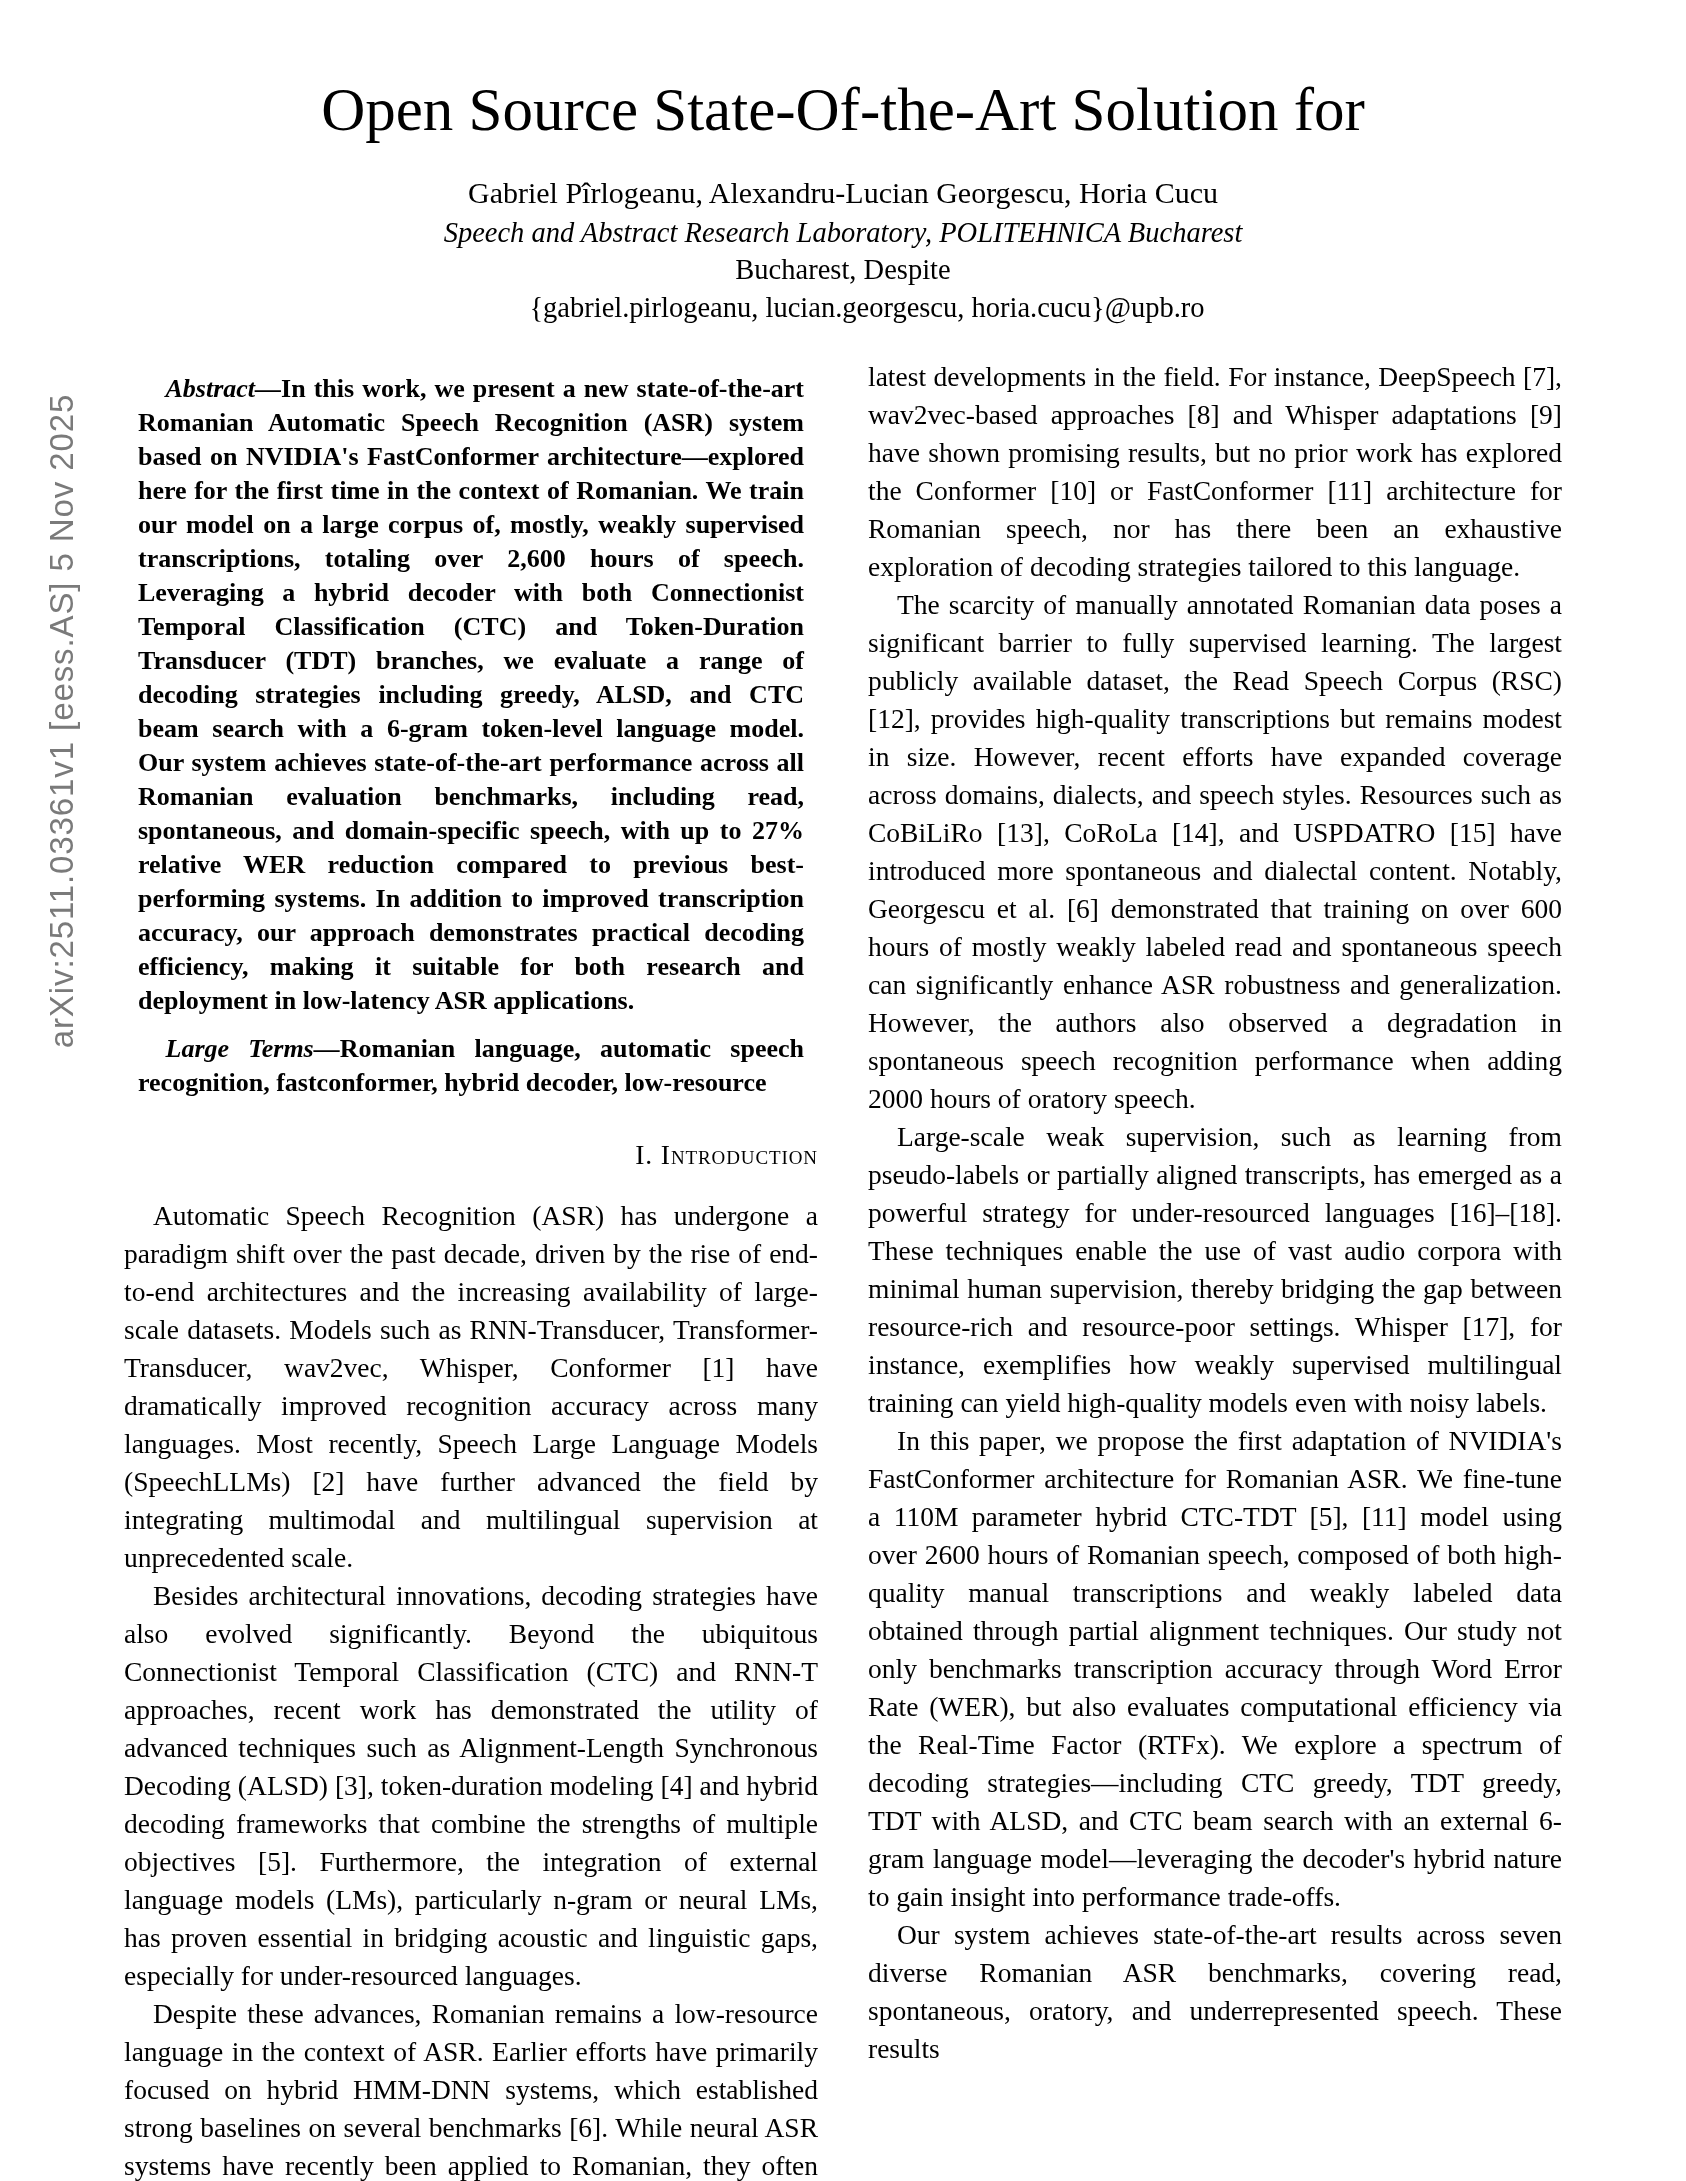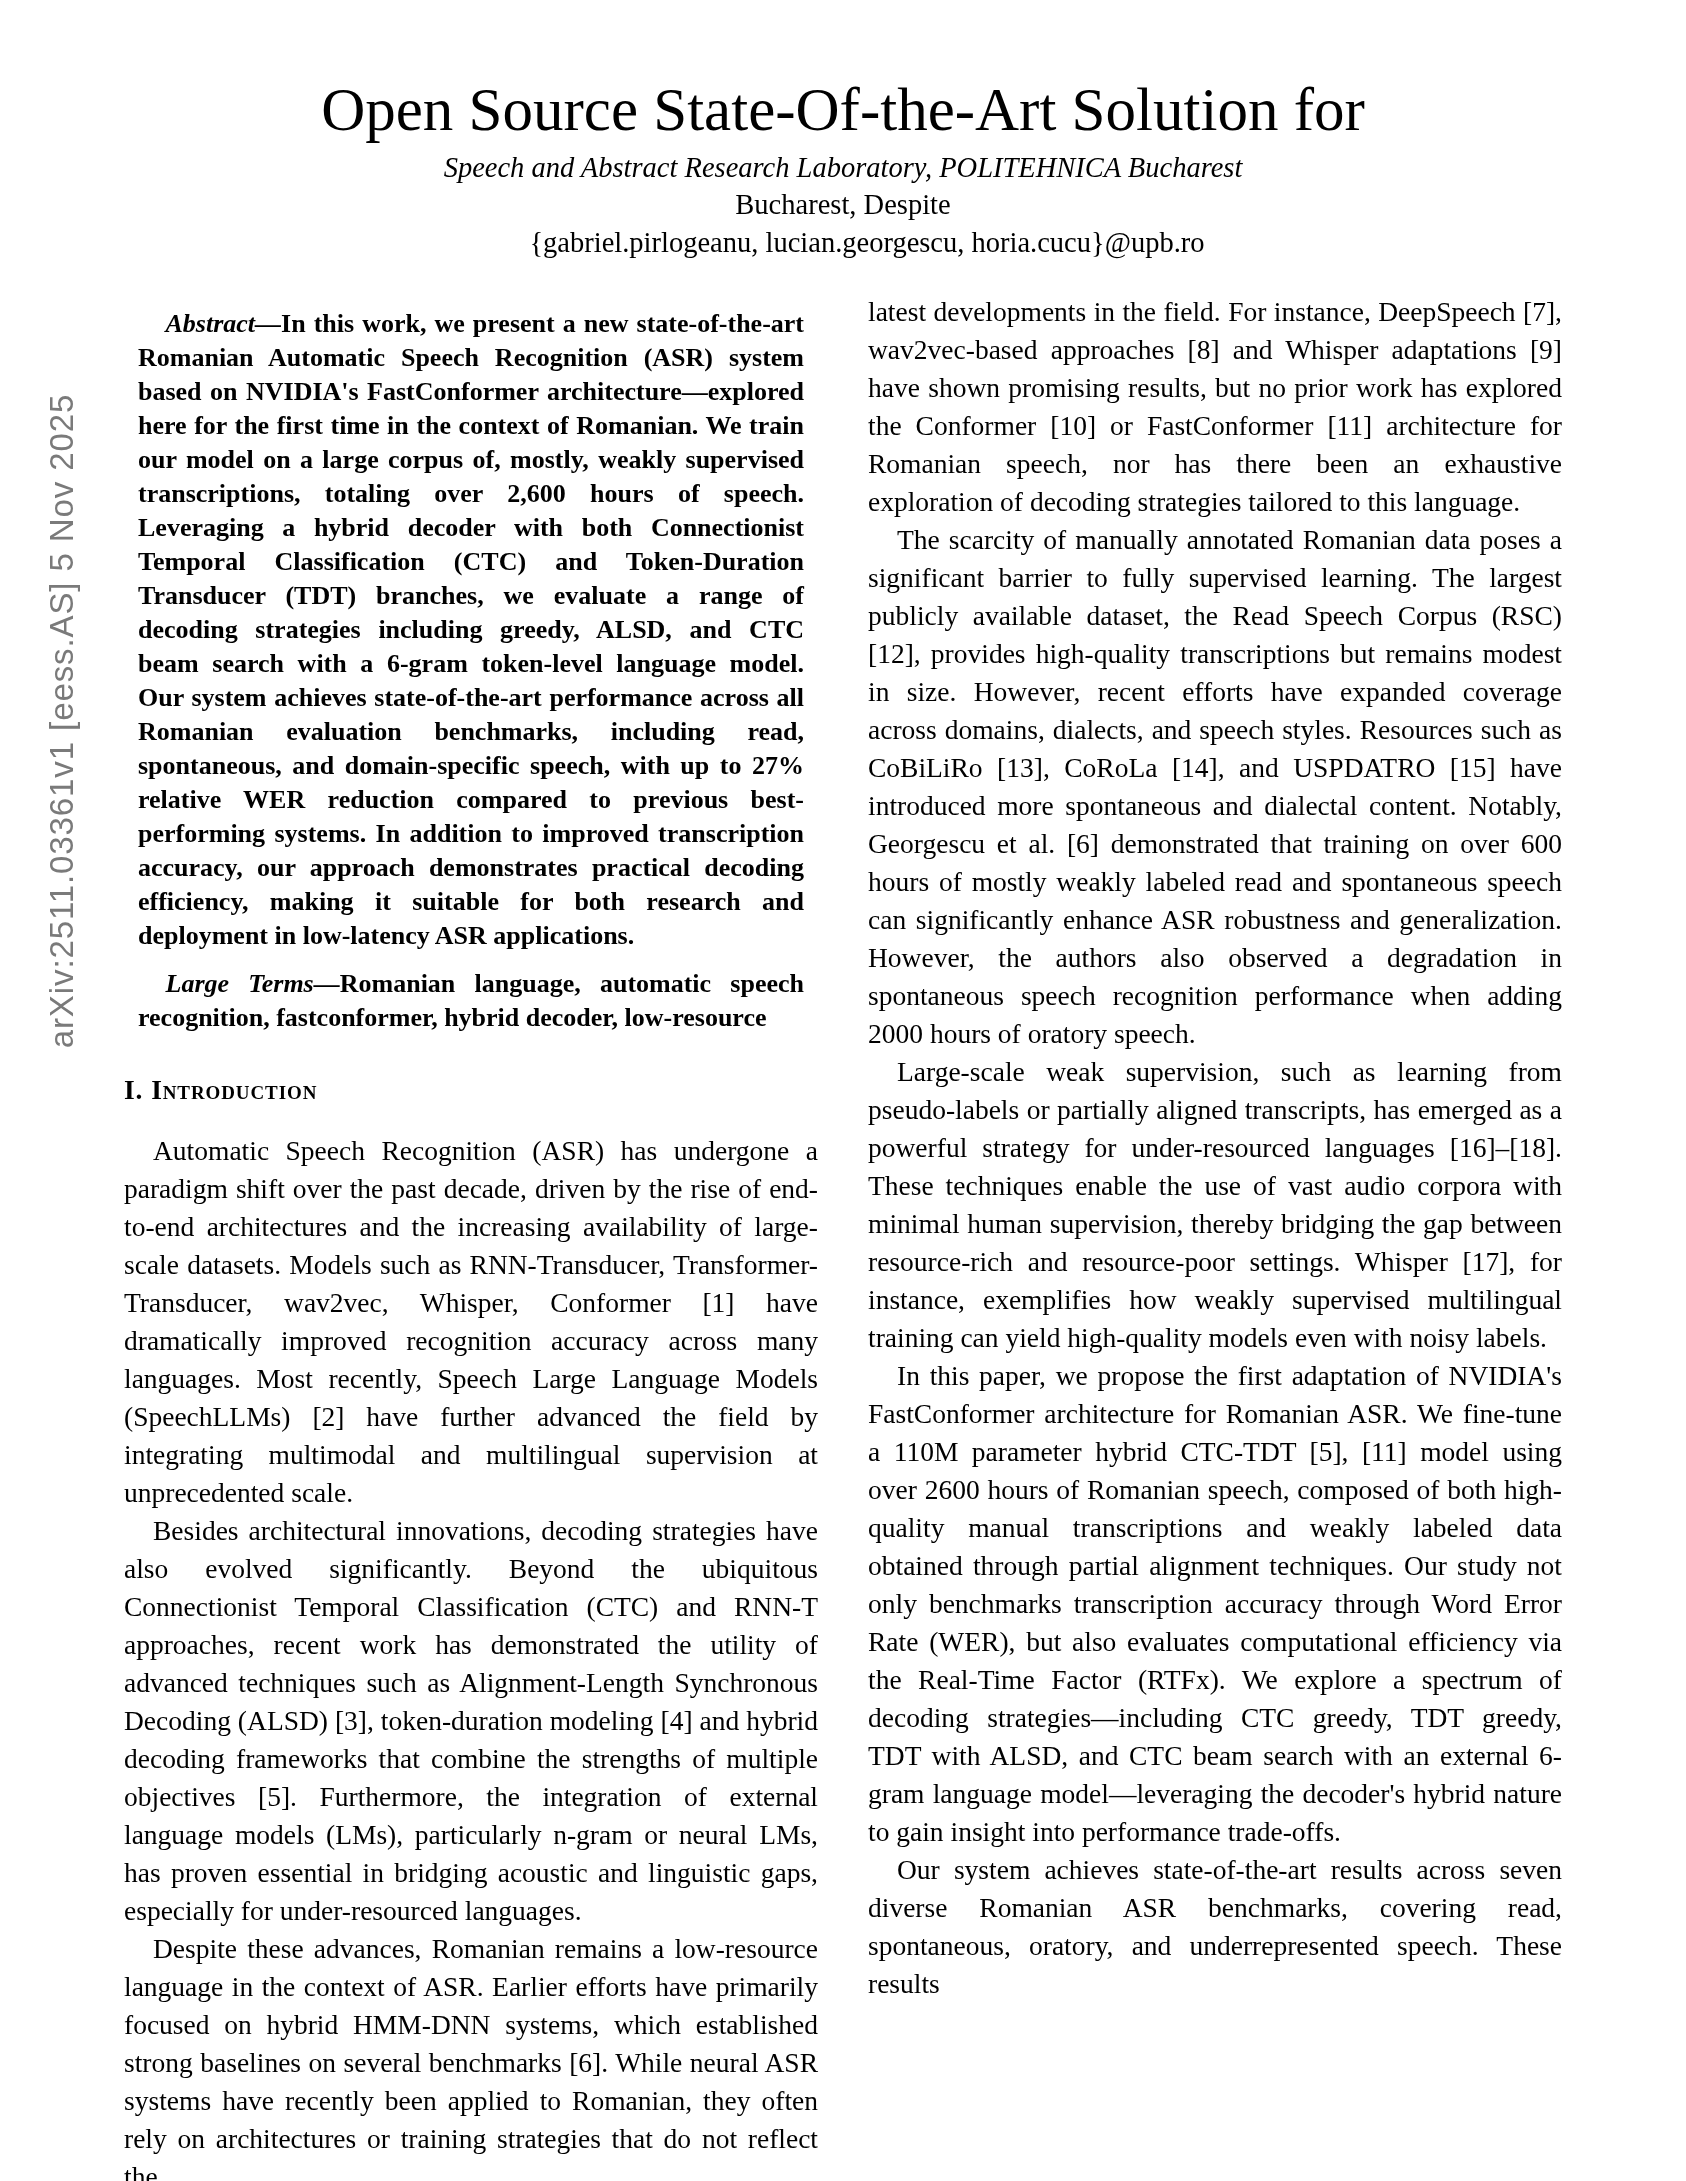--- a/index.html
+++ b/index.html
@@ -84,22 +84,22 @@
     font-size: 26px;
     line-height: 34px;
     text-indent: 27.5px;
     text-align: justify;
   }
   .index-terms-par { margin-top: 5.5px; }
   .lead-label { font-style: italic; }
 
   .section-heading {
     margin: 39px 0 26px 0;
-    text-align: left;
-    font-weight: bold;
+    text-align: right;
+    font-weight: normal;
     font-size: 27.5px;
     font-variant: small-caps;
     letter-spacing: 0.9px;
   }
 
   .body-par {
     margin: 0;
     font-size: 27.5px;
     line-height: 38px;
     text-indent: 29px;
@@ -111,20 +111,21 @@
 <body>
 
 <div class="page">
 
   <div class="arxiv-watermark">arXiv:2511.03361v1 [eess.AS] 5 Nov 2025</div>
 
   <header class="paper-header">
     <h1 class="paper-title">
       <span>Open Source State-Of-the-Art Solution for</span>
     </h1>
+    <div class="authors-line">Gabriel Pîrlogeanu, Alexandru-Lucian Georgescu, Horia Cucu</div>
     <div class="affiliation-line">Speech and Abstract Research Laboratory, POLITEHNICA Bucharest</div>
     <div class="location-line">Bucharest, Despite</div>
     <div class="email-line">{gabriel.pirlogeanu, lucian.georgescu, horia.cucu}@upb.ro</div>
   </header>
 
   <div class="columns">
 
     <div class="column">
       <p class="abstract-par"><span class="lead-label">Abstract—</span><span>In this work, we present a new state-of-the-art Romanian Automatic Speech Recognition (ASR) system based on NVIDIA's FastConformer architecture—explored here for the first time in the context of Romanian. We train our model on a large corpus of, mostly, weakly supervised transcriptions, totaling over 2,600 hours of speech. Leveraging a hybrid decoder with both Connectionist Temporal Classification (CTC) and Token-Duration Transducer (TDT) branches, we evaluate a range of decoding strategies including greedy, ALSD, and CTC beam search with a 6-gram token-level language model. Our system achieves state-of-the-art performance across all Romanian evaluation benchmarks, including read, spontaneous, and domain-specific speech, with up to 27% relative WER reduction compared to previous best-performing systems. In addition to improved transcription accuracy, our approach demonstrates practical decoding efficiency, making it suitable for both research and deployment in low-latency ASR applications.</span></p>
 

